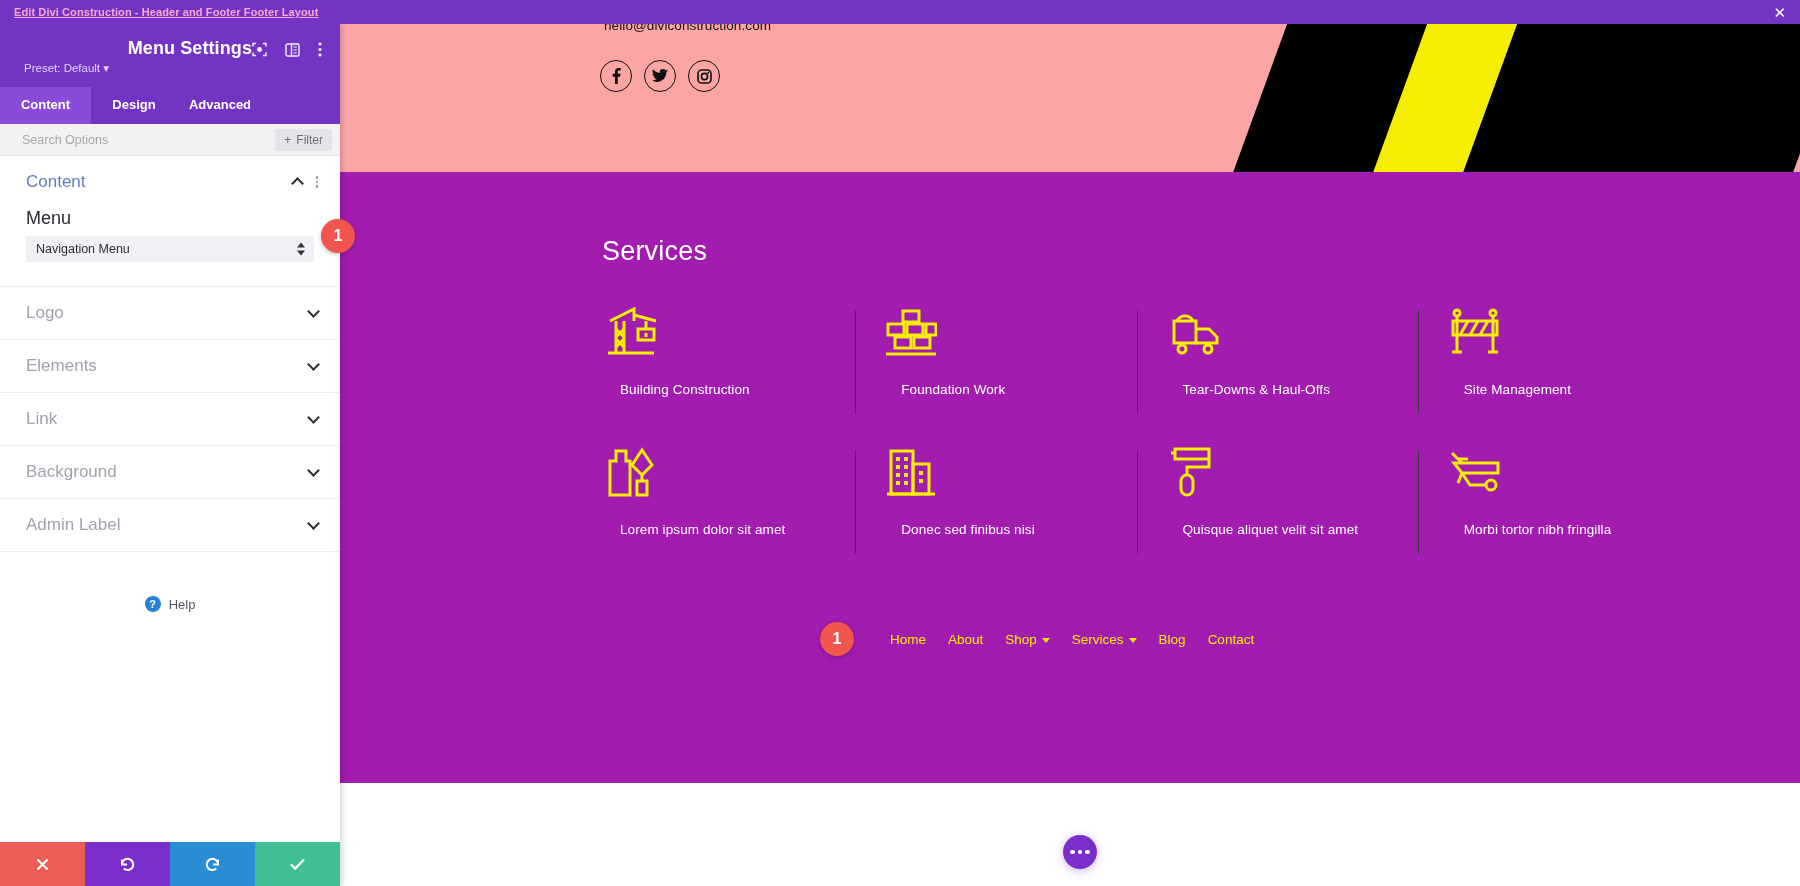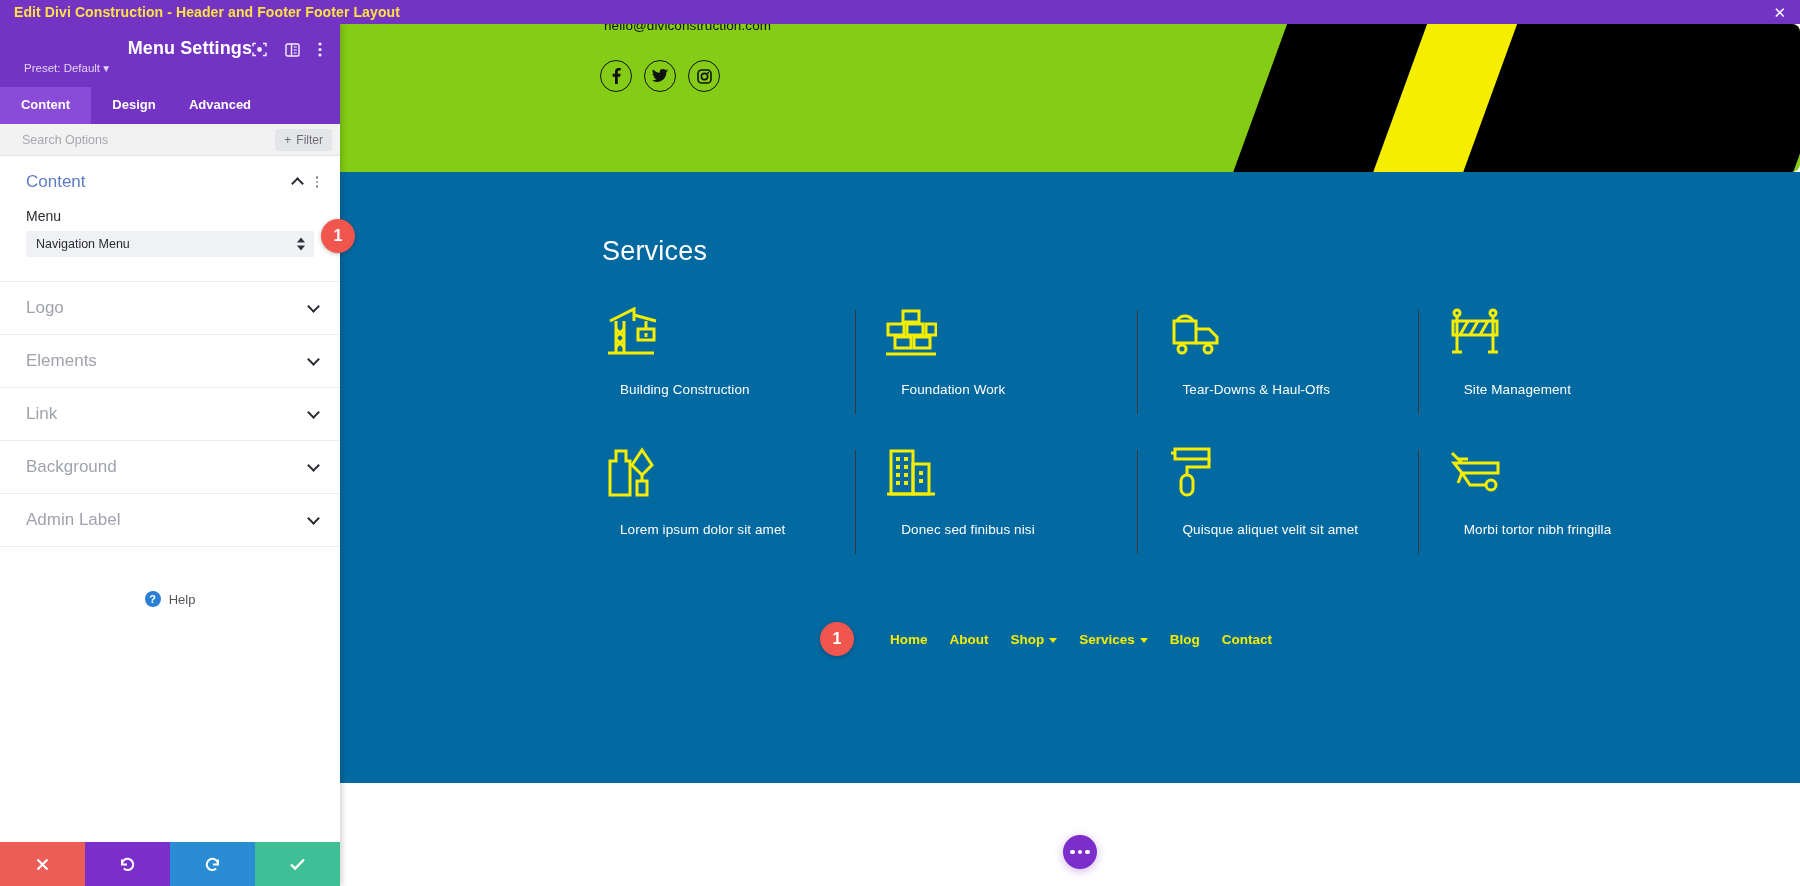--- a/index.html
+++ b/index.html
@@ -13,37 +13,38 @@
 
   
   #titlebar {
     position: absolute; left: 0; top: 0; width: 1800px; height: 24px;
     background: #7334c4;
     display: flex; align-items: center; justify-content: space-between;
     padding: 0 8px 0 14px;
     z-index: 40;
   }
   #titlebar .tb-text {
-    color: #fde047; font-size: 14px; font-weight: bold; letter-spacing: .1px;
+    color: #f9a8d4; font-size: 11px; font-weight: bold; letter-spacing: .1px;
     white-space: nowrap;
+    text-decoration: underline;
   }
   #titlebar .tb-close {
     color: #fff; font-size: 15px; line-height: 1; font-weight: 400;
     padding: 2px 6px; cursor: pointer;
   }
 
   
   #preview {
     position: absolute; left: 0; top: 24px; width: 1800px; height: 862px;
     background: #ffffff; overflow: hidden;
   }
   
   #yellow-band {
     position: absolute; left: 0; top: 0; width: 1800px; height: 148px;
-    background: #84cc16; overflow: hidden; border-radius: 8px;
+    background: #fca5a5; overflow: hidden;
   }
   #yellow-band .email {
     position: absolute; left: 604px; top: -6px;
     font-size: 13.5px; color: #111; letter-spacing: .1px;
   }
   #social {
     position: absolute; left: 600px; top: 36px;
     display: flex; gap: 12px;
   }
   .social-btn {
@@ -56,21 +57,21 @@
 
   
   .stripe { position: absolute; top: -40px; height: 240px; width: 120px;
             transform: skewX(-20deg); }
   .stripe.black { background: #000; }
   .stripe.yellow { background: #f6ee00; }
 
   
   #black-section {
     position: absolute; left: 0; top: 148px; width: 1800px; height: 611px;
-    background: #0369a1;
+    background: #a21caf;
   }
   #services-title {
     position: absolute; left: 602px; top: 64px;
     color: #fff; font-size: 27px; font-weight: 400; letter-spacing: .2px;
   }
 
   #services-grid {
     position: absolute; left: 600px; top: 132px;
     width: 1125px;
     display: grid;
@@ -92,21 +93,21 @@
     color: #fff; font-size: 13.5px; letter-spacing: .1px; white-space: nowrap; margin-left: 16px;
   }
 
   
   #footer-nav {
     position: absolute; left: 820px; top: 450px;
     display: flex; align-items: center; gap: 22px;
   }
   #footer-nav .nav-badge { margin-right: 14px; }
   #footer-nav .nav-link {
-    color: #f6ee00; font-size: 13.5px; font-weight: bold;
+    color: #f6ee00; font-size: 13.5px; font-weight: normal;
     display: flex; align-items: center; gap: 5px;
     cursor: pointer; white-space: nowrap;
   }
   #footer-nav .caret {
     width: 0; height: 0; border-left: 4px solid transparent;
     border-right: 4px solid transparent; border-top: 5px solid #f6ee00;
     margin-top: 2px;
   }
 
   
@@ -176,21 +177,21 @@
   .sec-head .sec-title { font-size: 17px; color: #a0a3ad; font-weight: 400; }
   .sec.open .sec-head .sec-title { color: #5f7cc2; }
   .sec-head .sec-tools { display: flex; align-items: center; gap: 14px; }
   .chev { width: 9px; height: 9px; border-right: 2px solid #2b2b33;
           border-bottom: 2px solid #2b2b33; transform: rotate(45deg); margin-top: -4px; }
   .chev.up { transform: rotate(-135deg); margin-top: 3px; }
   .kebab { display: flex; flex-direction: column; gap: 2px; }
   .kebab i { width: 2.5px; height: 2.5px; background: #8b8b93; border-radius: 50%; display:block; }
 
   .sec-body { padding: 0 26px 24px 26px; }
-  .field-label { font-size: 14px; color: #2b2b33; margin-bottom: 7px; }
+  .field-label { font-size: 18px; color: #2b2b33; margin-bottom: 7px; }
   .select-wrap { position: relative; }
   .select-box {
     background: #f0f1f4; border: 0; height: 26px; width: 100%;
     display: flex; align-items: center; padding: 0 26px 0 10px;
     font-size: 12.5px; color: #2b2b33; cursor: pointer;
   }
   .select-arrows {
     position: absolute; right: 9px; top: 50%; transform: translateY(-50%);
     display: flex; flex-direction: column; gap: 3px; align-items: center;
   }

